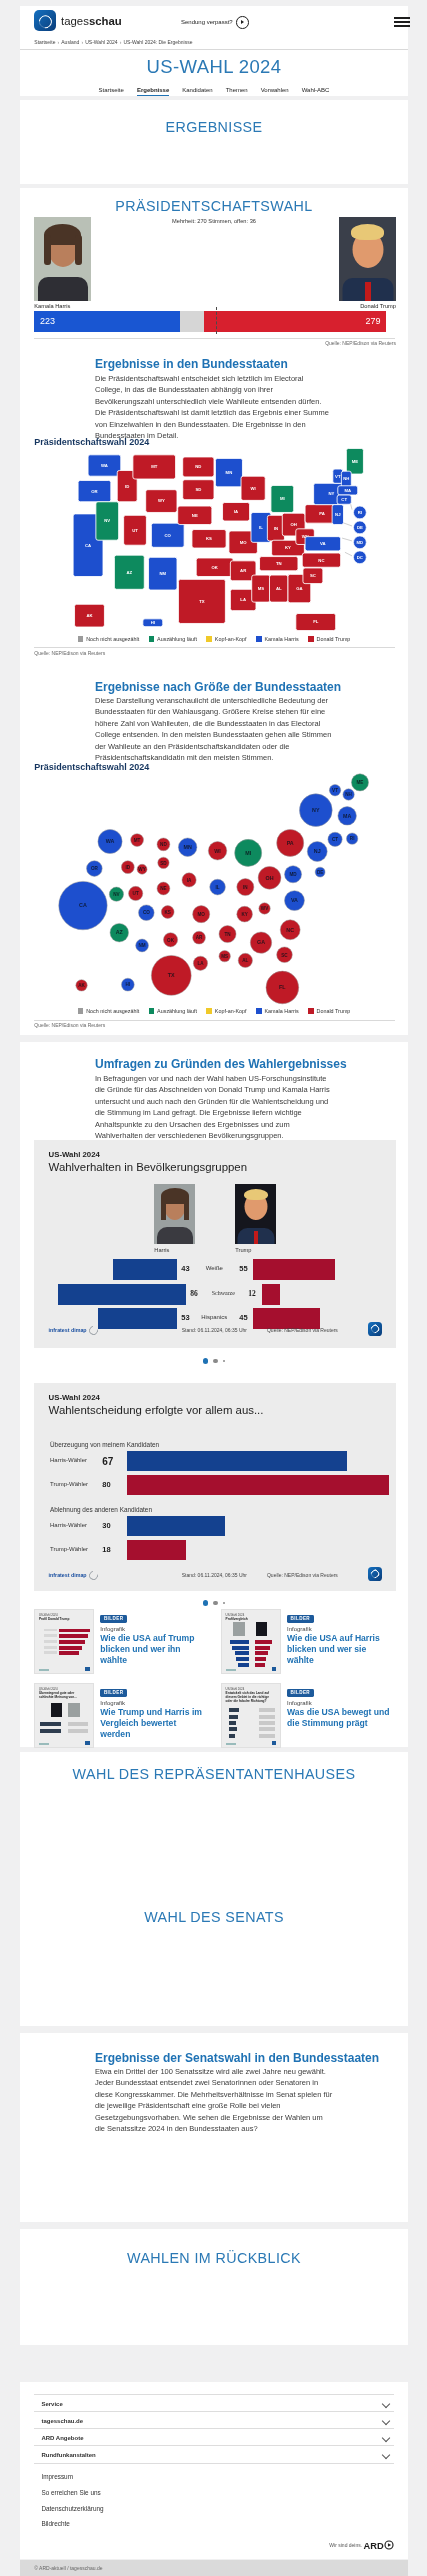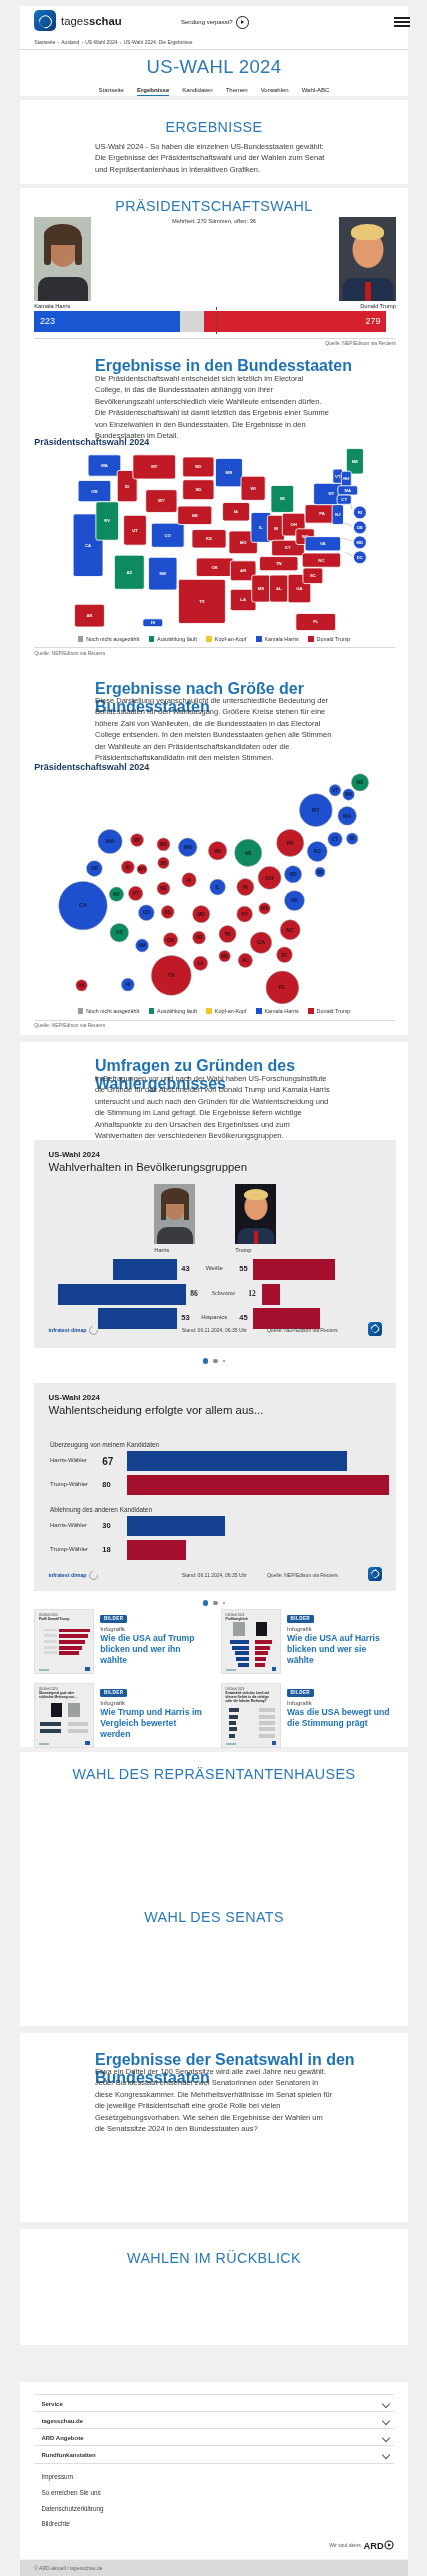--- a/index.html
+++ b/index.html
@@ -2,21 +2,21 @@
 <html style="font-size:11.4px"><head>
 <meta charset="utf-8">
 <style>
   html,body{margin:0;padding:0;background:#e9e9ea;font-family:"Liberation Sans",sans-serif;}
   #page{position:relative;width:428px;height:2576px;background:#f0f0f1;overflow:hidden;margin:0 auto;}
   .card{position:absolute;left:20px;width:388px;background:#fff;}
   .abs{position:absolute;}
   .center{text-align:center;}
   .blue-h{color:#2b79b5;}
   .sec-title{font-size:14.3px;letter-spacing:0.4px;color:#2b79b5;font-weight:400;width:100%;text-align:center;}
-  .sub-h{font-size:16px;color:#1f72b4;font-weight:700;}
+  .sub-h{font-size:12px;color:#1f72b4;font-weight:700;}
   .para{font-size:7.5px;line-height:1.52;color:#3c3c3c;}
   .bold-label{font-size:9px;font-weight:700;color:#15355f;}
   .src{font-size:5px;color:#666;}
   .hair{border-top:0.7px solid #d9d9d9;height:0;}
   
   .logo-sq{width:21.4px;height:21.4px;border-radius:5px;background:linear-gradient(135deg,#1470c0,#0a3d7a);position:relative;}
   .logo-sq:after{content:"";position:absolute;left:5px;top:5px;width:11.4px;height:11.4px;border-radius:50%;border:1.8px solid #fff;border-left-color:rgba(255,255,255,.25);transform:rotate(-40deg);}
   .brand{font-size:11.4px;color:#1d1d1d;}
   .brand b{font-weight:700;}
   .sv{font-size:6px;color:#1d1d1d;}
@@ -95,21 +95,20 @@
         <div class="tab active">Ergebnisse</div>
         <div class="tab">Kandidaten</div>
         <div class="tab">Themen</div>
         <div class="tab">Vorwahlen</div>
         <div class="tab">Wahl-ABC</div>
       </div>
   </div>
 
   <div class="card" style="top:100px;height:84px;">
     <div class="abs sec-title" style="top:18.5px;">ERGEBNISSE</div>
-    <div class="abs para" style="left:75px;top:41px;width:237px;">US-Wahl 2024 - So haben die einzelnen US-Bundesstaaten gewählt: Die Ergebnisse der Präsidentschaftswahl und der Wahlen zum Senat und Repräsentantenhaus in interaktiven Grafiken.</div>
   </div>
 
   <div class="card" style="top:188px;height:847px;">
     <div class="abs sec-title" style="top:10px;">PRÄSIDENTSCHAFTSWAHL</div>
     <div class="abs center" style="top:30px;width:388px;font-size:5.7px;color:#333;">Mehrheit: 270 Stimmen, offen: 36</div>
 
     <div class="photo" style="left:14.3px;top:28.5px;background:#b9c0b6;">
       <div class="ph-head" style="top:13px;width:30px;height:37px;background:#b97f5c;"></div>
       <div class="abs" style="left:10px;top:7.1px;width:37px;height:21.4px;border-radius:50% 50% 0 0;background:#4a3426;"></div>
       <div class="abs" style="left:10px;top:18.5px;width:6.4px;height:30px;background:#4a3426;border-radius:2.9px;"></div>

